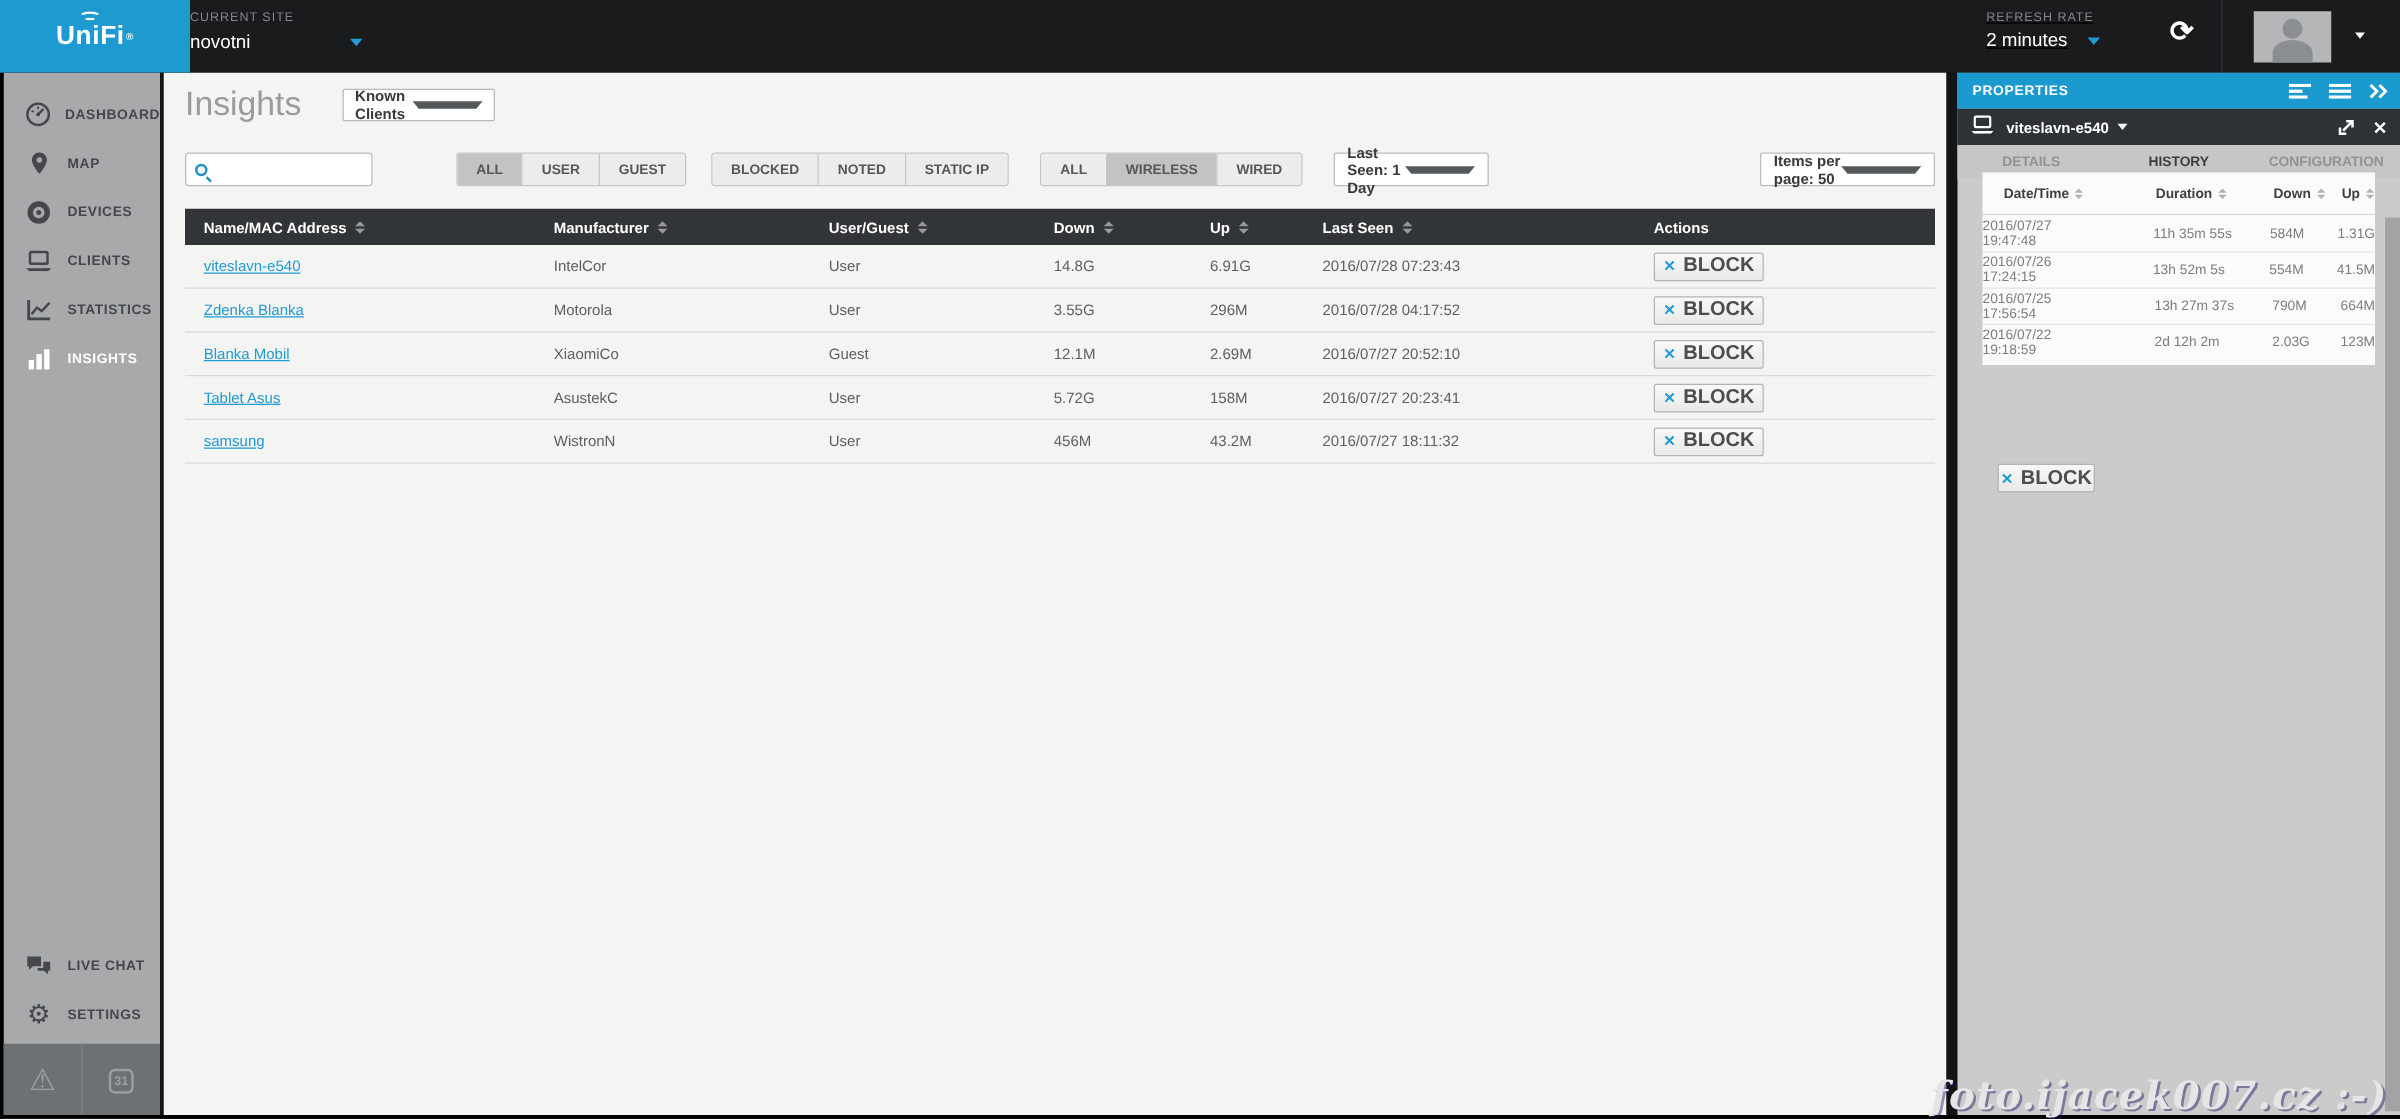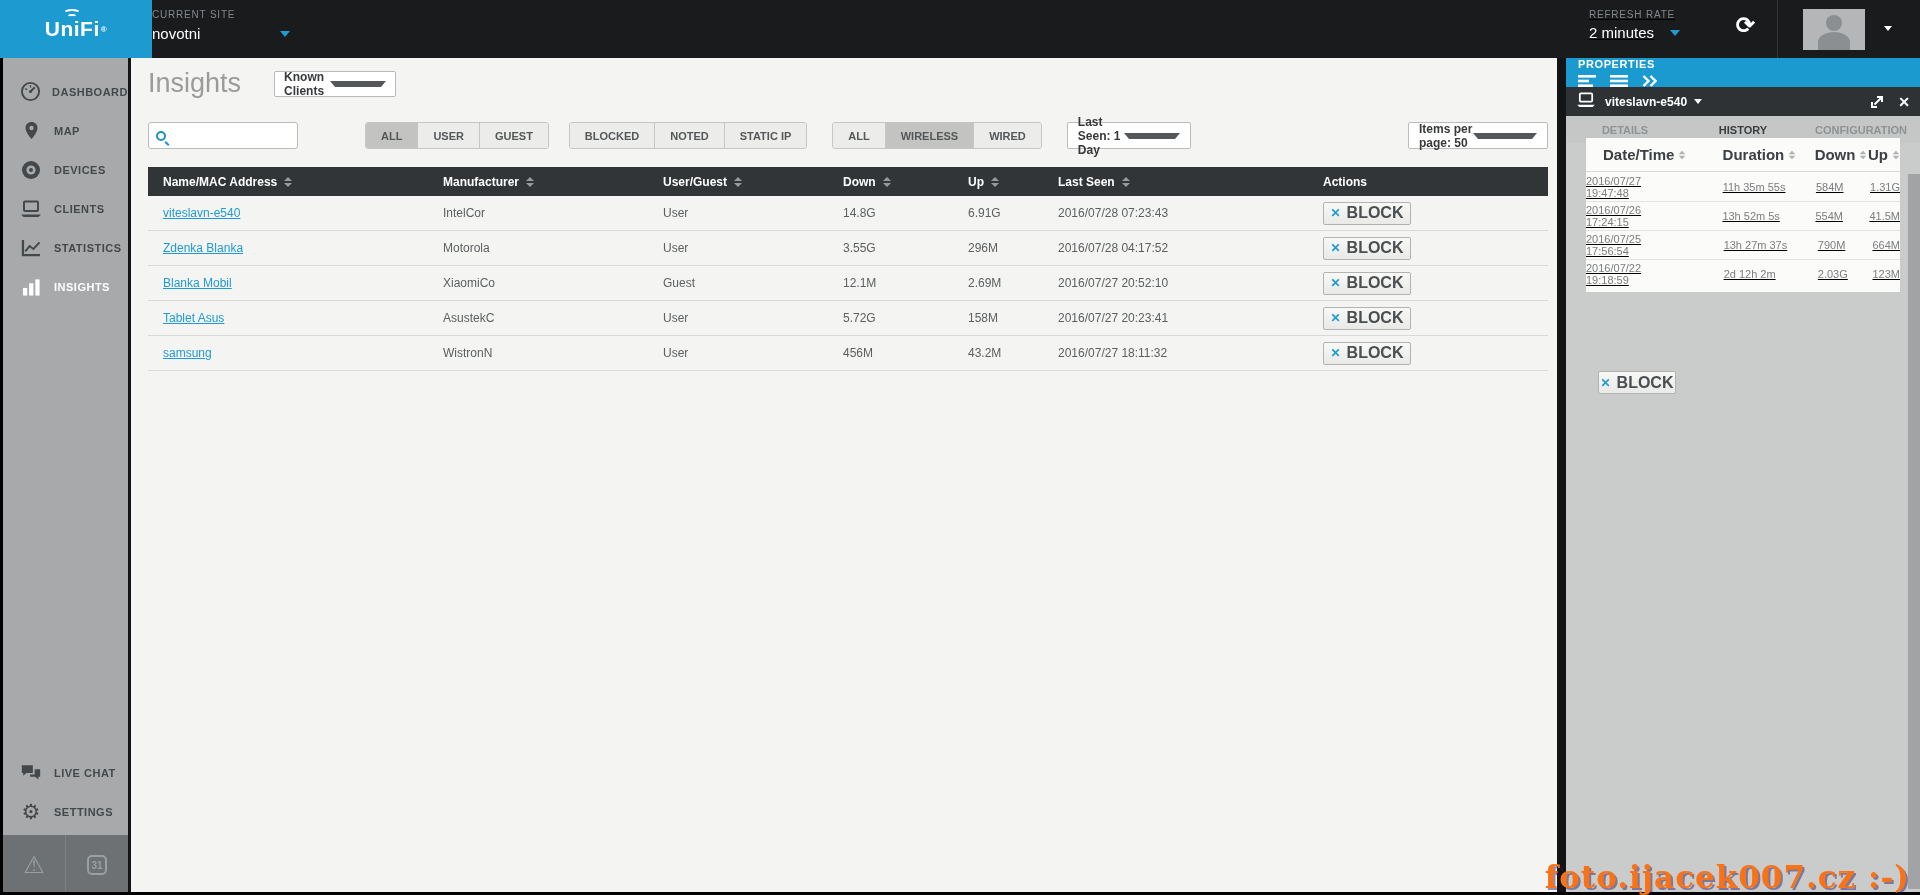--- a/index.html
+++ b/index.html
@@ -94,54 +94,54 @@
   .trow { display:flex; align-items:center; height:35px; border-bottom:1px solid #d9d9d7; }
   .td { font-size:12px; color:#5c6062; }
   .td a { color:#1f9ad2; text-decoration:underline; cursor:pointer; }
   .block-btn { display:flex; align-items:center; justify-content:center; width:88px; height:23px; cursor:pointer;
     background:linear-gradient(#f8f8f6,#e9e9e7); border:1px solid #b3b3b1; border-radius:2px; }
   .block-btn .x-glyph { color:#1f9ad2; font-weight:bold; font-size:12px; margin-right:6px; }
   .block-btn .b-label { font-size:16px; font-weight:bold; color:#4a4e50; }
 
   
   .props { position:absolute; right:0; top:58px; bottom:3px; width:354px; background:#cacccb; }
-  .props-header { height:29px; background:#1b9ad0; display:flex; align-items:flex-start; padding:0 10px 0 12px;flex-direction:column; }
+  .props-header { height:29px; background:#1b9ad0; display:flex; align-items:center; padding:0 10px 0 12px; }
   .props-title { color:#fff; font-size:11px; font-weight:bold; letter-spacing:.6px; flex:1; }
   .ph-icons { display:flex; align-items:center; gap:14px; }
   .ph-icons svg { display:block; cursor:pointer; }
   .device-bar { height:29px; background:#2e3234; display:flex; align-items:center; padding:0 10px 0 10px; }
   .device-bar .dev-icon { margin-right:9px; }
   .device-name { color:#fff; font-size:12px; font-weight:bold; margin-right:7px; }
   .db-right { margin-left:auto; display:flex; align-items:center; gap:14px; }
   .close-x { color:#fff; font-size:14px; font-weight:bold; cursor:pointer; }
   .props-tabs { height:27px; background:#c5c7c7; display:flex; }
   .ptab { flex:1; display:flex; align-items:center; justify-content:center; font-size:11px; font-weight:bold;
     color:#8f9394; cursor:pointer; position:relative; }
   .ptab.active { color:#3a3e3f; }
   .ptab.active::after { content:""; position:absolute; left:14%; right:14%; bottom:0; height:3px; background:#1b9ad0; }
   .hist-card { position:absolute; left:20px; right:20px; top:80px; background:#fbfbfa; padding-bottom:4px; }
   .h-head { display:flex; align-items:center; height:34px; border-bottom:1px solid #d8d8d6; }
-  .h-th { font-size:15px; font-weight:bold; color:#3c4043; display:flex; align-items:center; }
+  .h-th { font-size:11px; font-weight:bold; color:#3c4043; display:flex; align-items:center; }
   .h-th .sort i.s-up { border-bottom-color:#b0b2b3; }
   .h-th .sort i.s-dn { border-top-color:#b0b2b3; }
   .h-th .sort { transform:scale(.85); margin-left:4px; }
   .hc-date { width:110px; padding-left:17px; }
   .hc-dur  { width:100px;margin-left:34px; }
   .hc-down { width:58px; }
   .hc-up   { flex:1; }
-  .h-row { display:flex; align-items:center; min-height:29px;text-decoration:underline; }
+  .h-row { display:flex; align-items:center; min-height:29px; }
   .h-row + .h-row { border-top:1px solid #e3e3e1; }
   .h-td { font-size:11px; color:#7b7d7e; line-height:12px; padding:2px 0; }
   .panel-block-btn { position:absolute; left:32px; top:313px; width:78px; height:23px; }
   .scroll-strip { position:absolute; right:0; top:116px; bottom:3px; width:12px; background:#a1a3a4; z-index:5; }
 
   
   .bottom-edge { position:absolute; left:0; right:0; bottom:0; height:3px; background:#000; z-index:40; }
   .watermark { position:absolute; right:10px; bottom:0px; z-index:60; font-family:"DejaVu Serif", serif;
-    font-weight:bold; font-size:31px; color:#f97316; letter-spacing:1px;
+    font-style:italic; font-weight:bold; font-size:31px; color:#e5e5e5; letter-spacing:1px;
     text-shadow:2px 2px 0 rgba(30,16,100,.45); }
 </style>
 </head>
 <body>
 
 <div class="topbar">
   <div class="logo">
     <span class="arc a1"></span>
     <span class="arc a2"></span>
     <span>UniFi</span>

